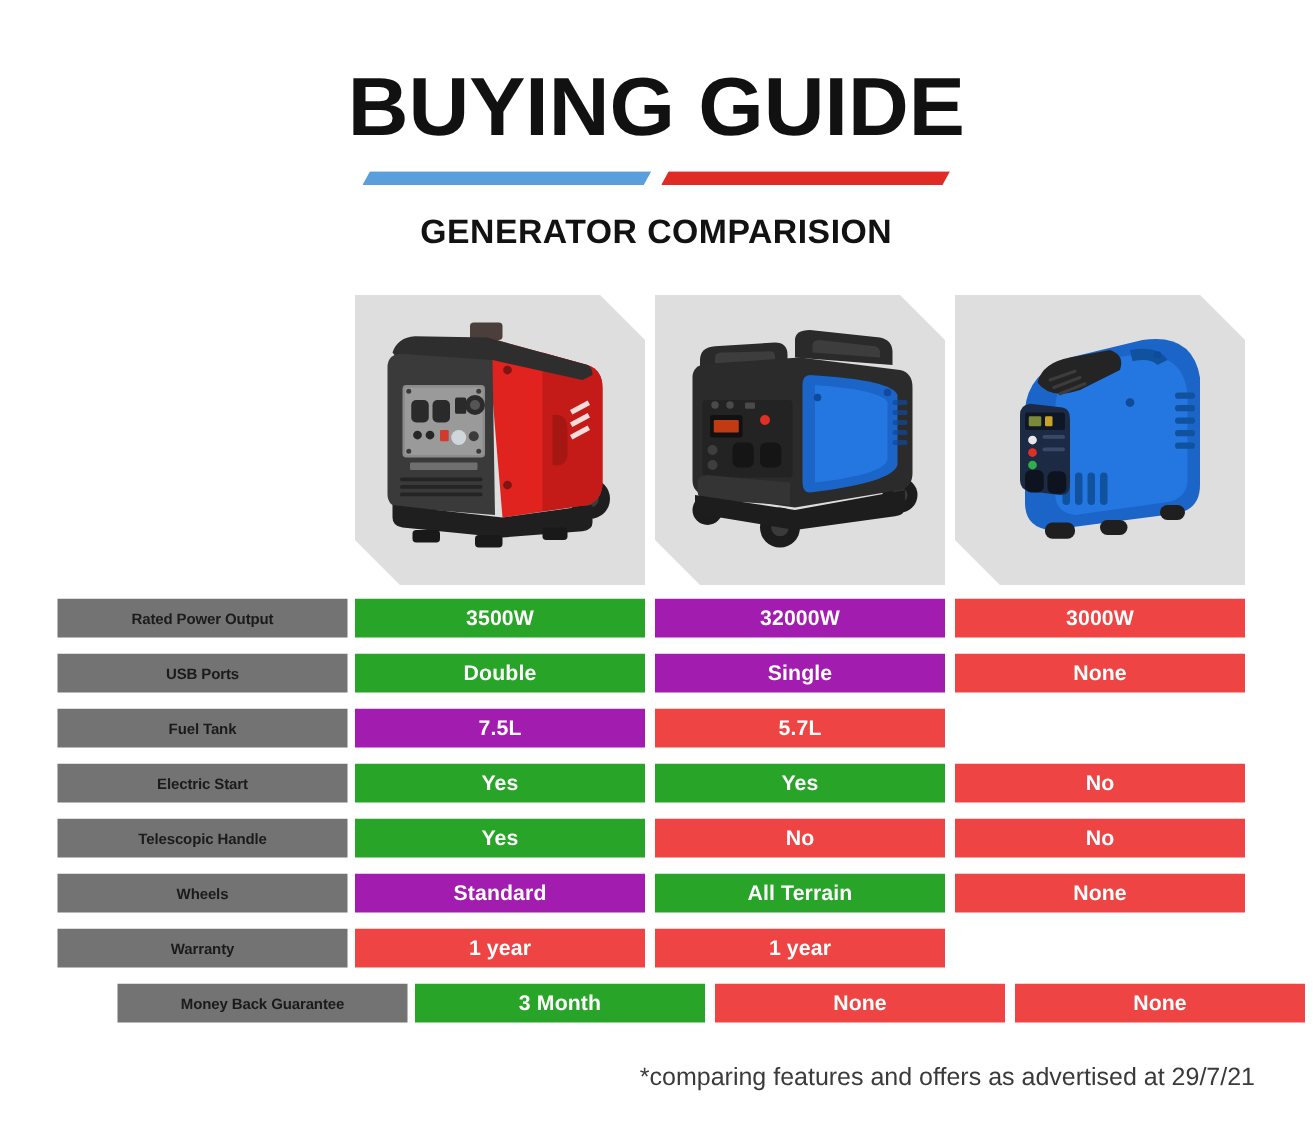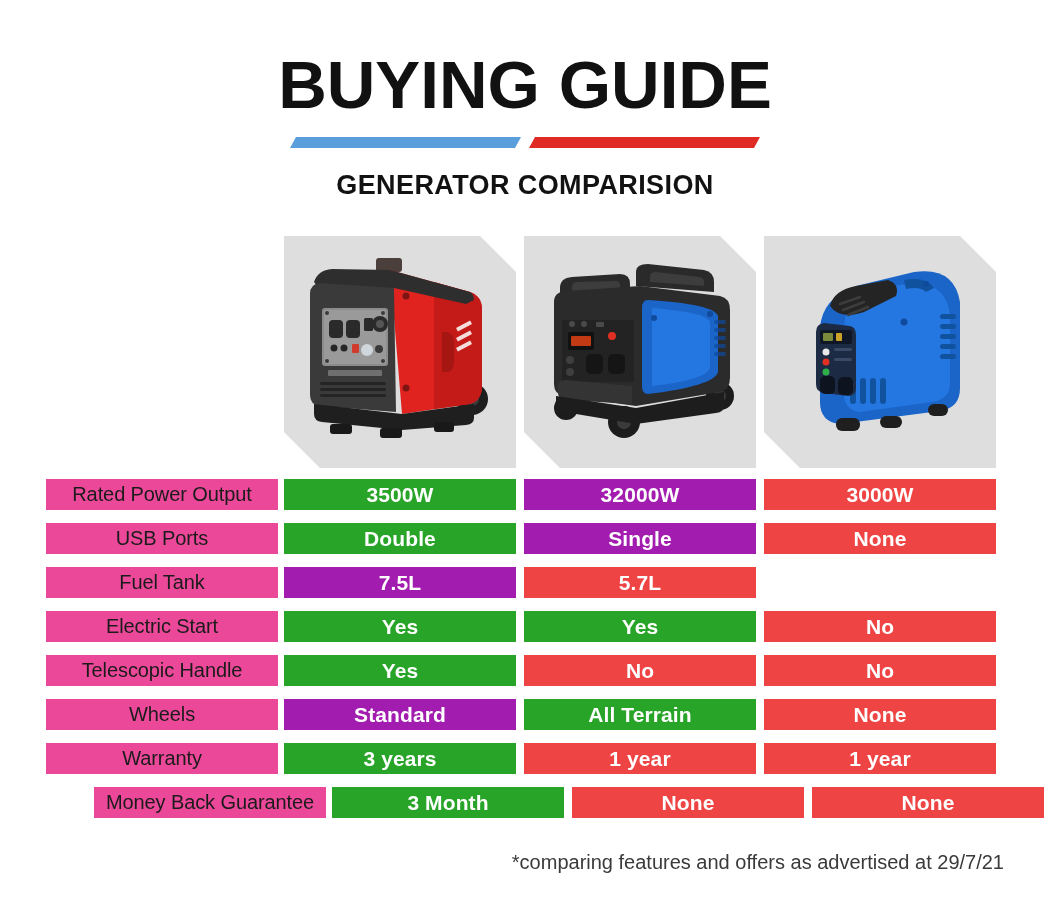--- a/index.html
+++ b/index.html
@@ -78,32 +78,32 @@
     position: absolute;
     top: 479px;
     left: 46px;
     width: 958px;
   }
   .row { display: flex; height: 31px; margin-bottom: 13px; }
   .row:last-child { margin-bottom: 0; margin-left: 48px; }
   .cell-label {
     width: 232px; flex: 0 0 232px;
     margin-right: 6px;
-    background: #ec4899;
+    background: #737373;
     display: flex; align-items: center; justify-content: center;
-    font-size: 20px;
-    font-weight: 400;
+    font-size: 12px;
+    font-weight: 700;
     color: #1b1b1b;
     letter-spacing: -0.1px;
   }
   .cell-val {
     width: 232px; flex: 0 0 232px;
     margin-right: 8px;
     display: flex; align-items: center; justify-content: center;
-    font-size: 21px;
+    font-size: 17px;
     font-weight: 700;
     color: #ffffff;
     letter-spacing: 0.1px;
   }
   .cell-val:last-child { margin-right: 0; }
   .c-green  { background: #28a428; }
   .c-orange { background: #a21caf; }
   .c-red    { background: #ef4444; }
 
   
@@ -344,21 +344,20 @@
         <div class="cell-val c-red">No</div>
       </div>
       <div class="row">
         <div class="cell-label">Wheels</div>
         <div class="cell-val c-orange">Standard</div>
         <div class="cell-val c-green">All Terrain</div>
         <div class="cell-val c-red">None</div>
       </div>
       <div class="row">
         <div class="cell-label">Warranty</div>
-        <div class="cell-val c-green">3 years</div>
         <div class="cell-val c-red">1 year</div>
         <div class="cell-val c-red">1 year</div>
       </div>
       <div class="row">
         <div class="cell-label">Money Back Guarantee</div>
         <div class="cell-val c-green">3 Month</div>
         <div class="cell-val c-red">None</div>
         <div class="cell-val c-red">None</div>
       </div>
     </div>

